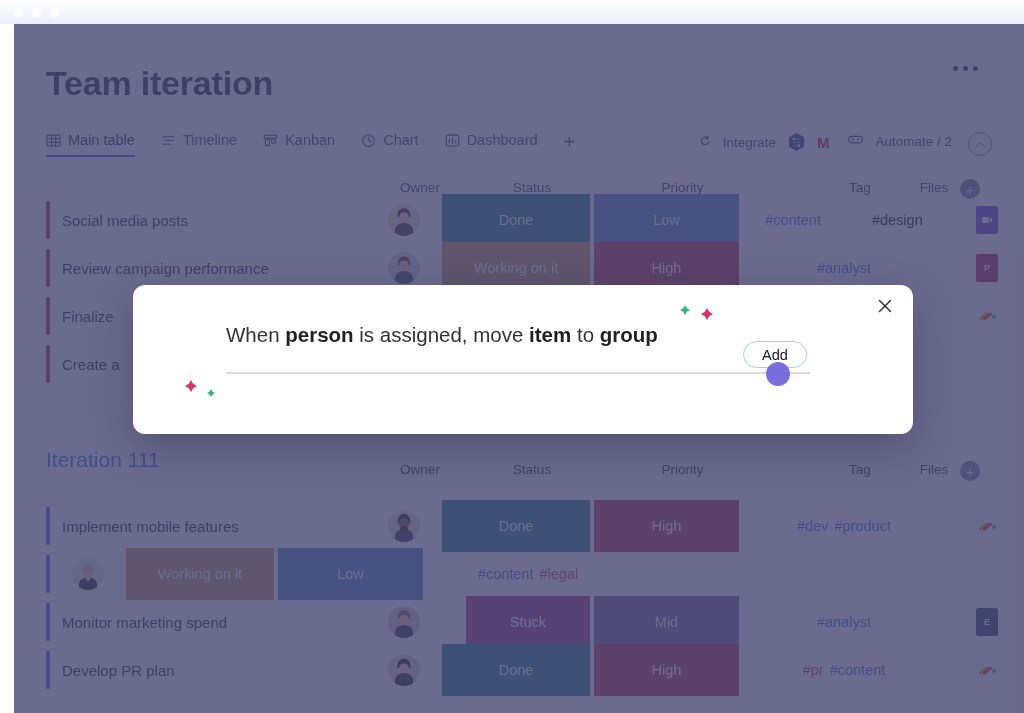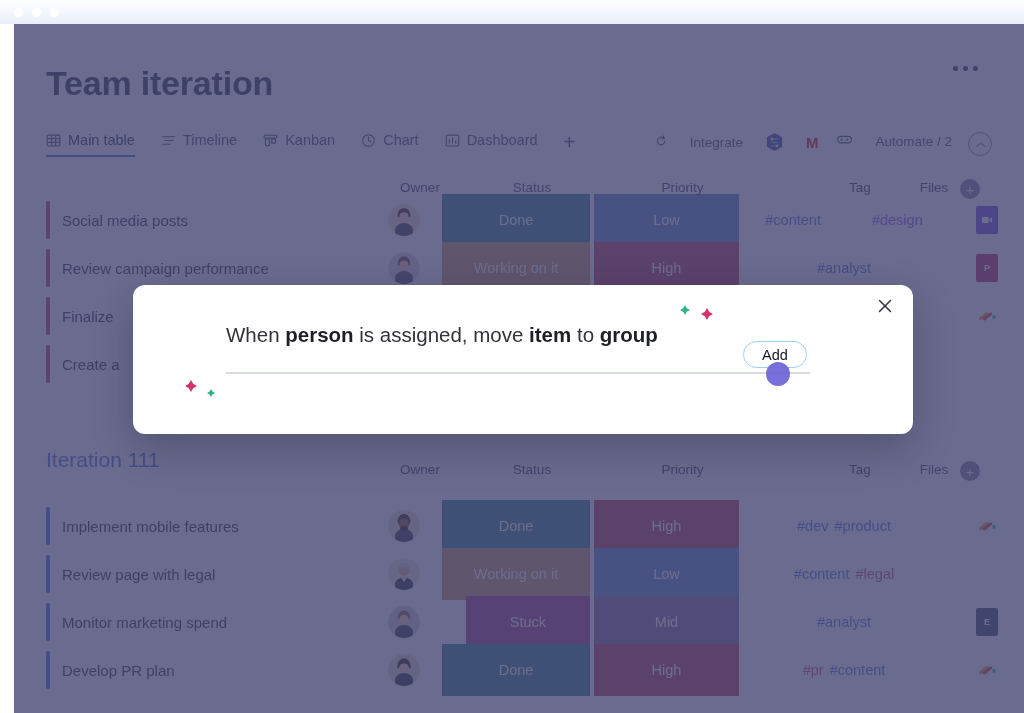--- a/index.html
+++ b/index.html
@@ -55,21 +55,21 @@
     display: flex; align-items: flex-start;
   }
   .tab { display: flex; align-items: center; gap: 7px;
          font-size: 14.5px; color: #4b5070; margin-right: 26px;
          padding-bottom: 7px; cursor: pointer; white-space: nowrap; }
   .tab.active { color: #2b3055; border-bottom: 2px solid #3f6fd8; }
   .tab svg { display:block; }
   .plus-tab { font-size: 20px; color: #4b5070; margin-right: 26px;
               padding-bottom: 6px; cursor: pointer; line-height: 1;}
   .spacer { flex: 1 1 auto; }
-  .tool { display: flex; align-items: center; gap: 22px;
+  .tool { display: flex; align-items: center; gap: 11px;
           font-size: 13.5px; color: #4b5070; margin-left: 18px; cursor: pointer;
           white-space: nowrap;}
   .chev-btn { width: 24px; height: 24px; border-radius: 50%;
               border: 1px solid #9396b0; display:flex; align-items:center;
               justify-content:center; margin-left: 16px; cursor:pointer;}
 
   
   .logo-hex { width: 19px; height: 21px; position: relative; }
   .logo-gmail { font-size: 15px; color: #c5221f; font-weight: 700;
                 font-family: "Liberation Sans", sans-serif; line-height: 1; }
@@ -305,21 +305,21 @@
                 </svg>
               </span>
             </div>
             <div class="cell-status">
               <div class="pill" style="background:#2f7f8c;">Done</div>
             </div>
             <div class="cell-prio">
               <div class="pill" style="background:#5884c8;">Low</div>
             </div>
             <div class="cell-tag">
-              <span class="tag" style="color:#4a74d8;">#content</span><span class="tag" style="color:#8b5cf6;margin-left:48px;">#design</span>
+              <span class="tag" style="color:#4a74d8;">#content</span><span class="tag" style="color:#0f172a;margin-left:48px;">#design</span>
             </div>
             <div class="cell-files">
               <span class="fileicon" style="background:#6c4fd8;">
                 <svg width="10" height="8" viewBox="0 0 12 9">
                     <rect x="0" y="1" width="8" height="7" rx="1.4" fill="#fff"></rect>
                     <path d="M9 3.4l3-1.8v5.8l-3-1.8z" fill="#fff"></path>
                   </svg>
               </span>
             </div>
           </div>
@@ -456,21 +456,20 @@
                   <rect x="1" y="8" width="11" height="3.2" rx="1.6" transform="rotate(-38 6 9)" fill="#f0a12a"></rect>
                   <rect x="4.5" y="8" width="11" height="3.2" rx="1.6" transform="rotate(-38 10 9)" fill="#e04a59"></rect>
                   <circle cx="17" cy="10" r="1.9" fill="#30c9b0"></circle>
                 </svg>
               </span>
             </div>
           </div>
 
           <div class="row">
             <div class="row-bar"></div>
-            <div class="row-name">Review page with legal</div>
             <div class="cell-owner">
               <span class="avatar">
                 <svg width="32" height="32" viewBox="0 0 32 32">
                   <circle cx="16" cy="16" r="16" fill="#e4e2dd"></circle>
                   <path d="M16 19.5c-5 0-9 3-9 7V32h18v-5.5c0-4-4-7-9-7z" fill="#30333f"></path>
                   <path d="M13 19.5h6l-3 4.5z" fill="#f2f2f2"></path>
                   <circle cx="16" cy="12" r="6" fill="#ddb69a"></circle>
                   <path d="M10 11.6C10 7 12.8 4.6 16 4.6s6 2.4 6 7c0 .8-.6 1-.9.3-.6-2.4-2.4-3-5.1-3s-4.5.6-5.1 3c-.3.7-.9.5-.9-.3z" fill="#cfcfcf"></path>
                 </svg>
               </span>

